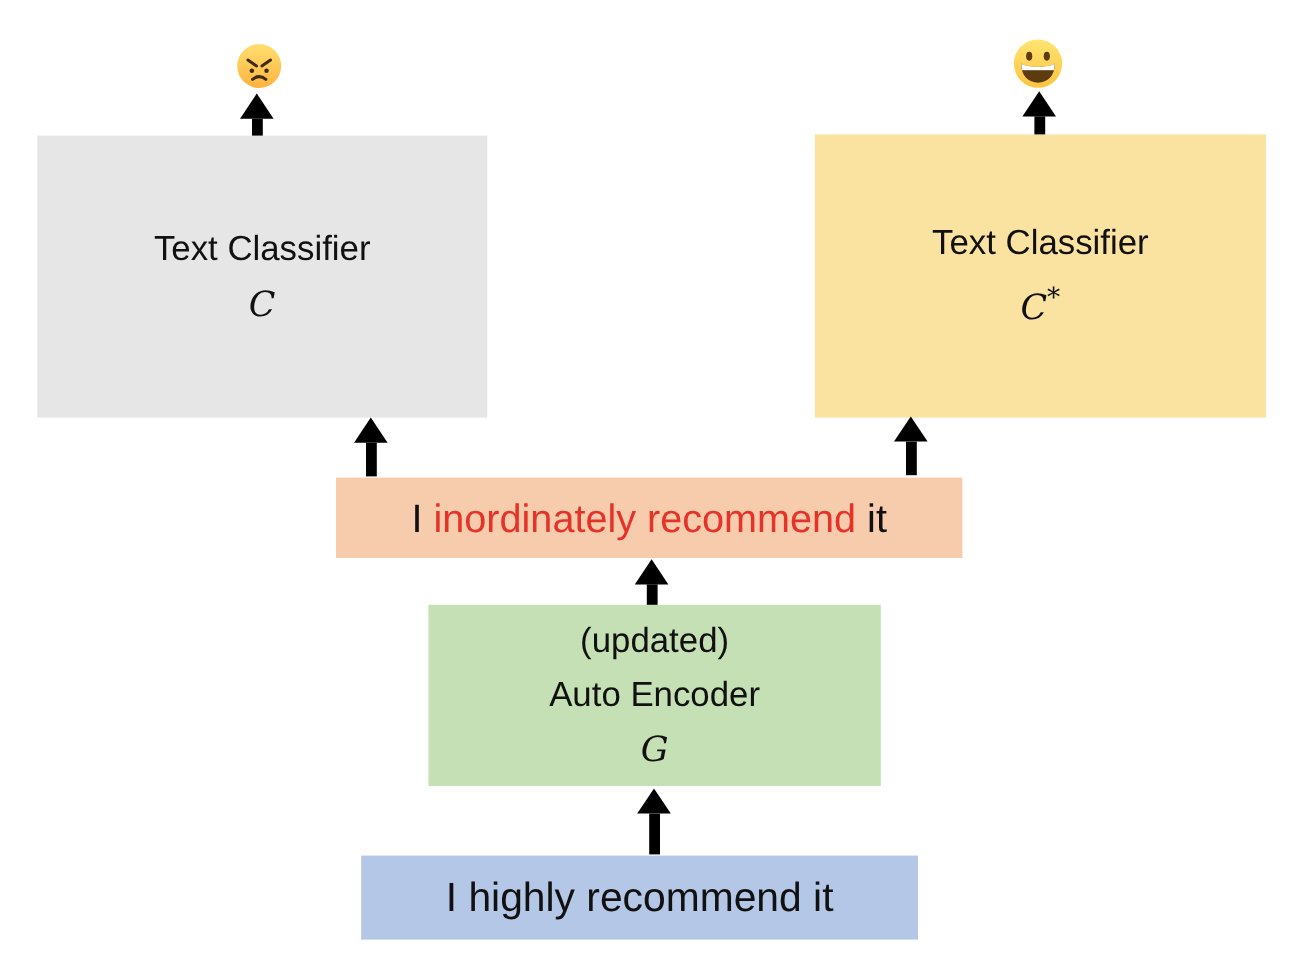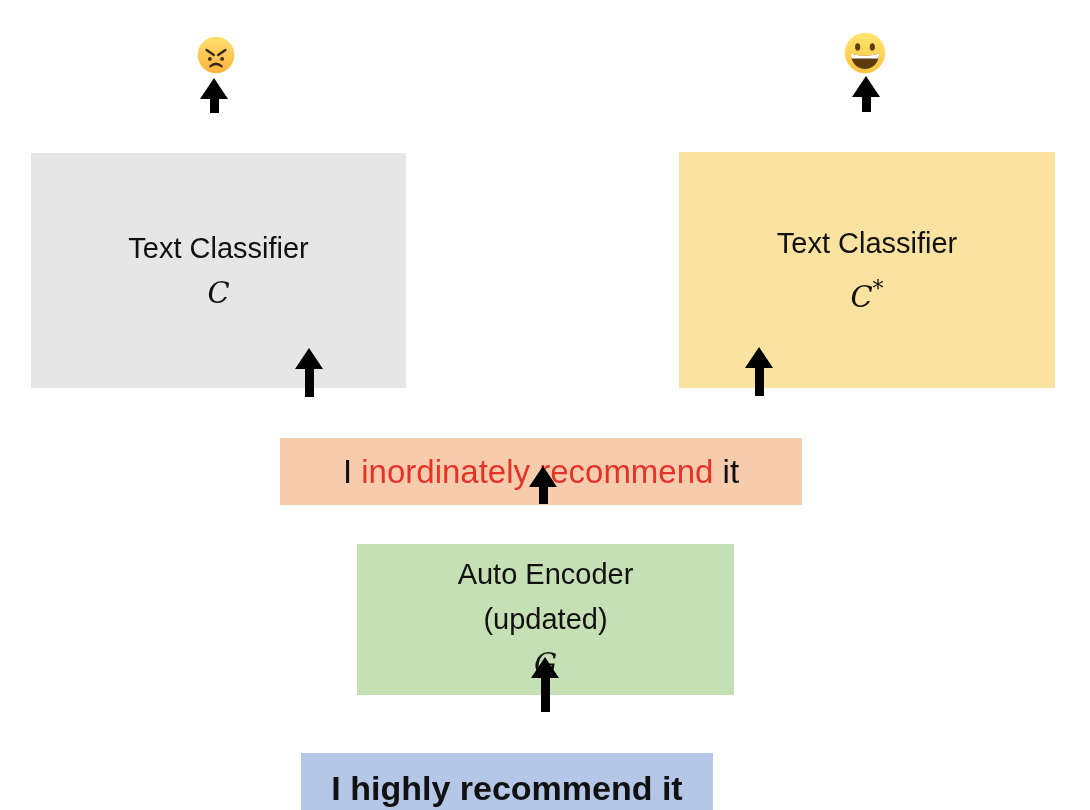--- a/index.html
+++ b/index.html
@@ -12,21 +12,20 @@
     font-family: "Liberation Sans", sans-serif;
     color: #111111;
   }
   .box {
     position: absolute;
     display: flex;
     flex-direction: column;
     align-items: center;
     justify-content: center;
     text-align: right;
-    margin-top: 40px;
   }
   .classifier .line { font-size: 29px; line-height: 45px; white-space: nowrap; }
   .symbol-line {
     font-family: "DejaVu Serif", serif;
     font-style: italic;
     font-size: 34px;
     line-height: 45px;
   }
   .symbol-line sup { font-size: 22px; font-style: normal; }
   .sentence {
@@ -109,28 +108,28 @@
     <div class="line symbol-line">
       <span title="𝒞*">C</span><sup>*</sup>
     </div>
   </div>
 
   <div class="box sentence" style="left: 280px; top: 398px; width: 522px; height: 67px; background: rgb(246, 204, 172);">
     <span>I </span><span style="color: rgb(230, 51, 42);">inordinately recommend</span><span> it</span>
   </div>
 
   <div class="box classifier" style="left: 357px; top: 504px; width: 377px; height: 151px; background: rgb(197, 224, 180);">
+    <div class="line">(updated)</div>
     <div class="line">Auto Encoder</div>
-    <div class="line">(updated)</div>
     <div class="line symbol-line">
       <span title="𝒢">G</span>
     </div>
   </div>
 
-  <div class="box sentence input" style="left: 301px; top: 713px; width: 412px; height: 70px; background: rgb(180, 199, 231); font-weight: bold;">
+  <div class="box sentence input" style="left: 301px; top: 713px; width: 464px; height: 70px; background: rgb(180, 199, 231);">
     <span>I highly recommend it</span>
   </div>
 
   <div class="arrow" style="left:200px; top:78px; height:35px;">
     <div class="head"></div>
     <div class="shaft"></div>
   </div>
 
   <div class="arrow" style="left:852px; top:76px; height:36px;">
     <div class="head"></div>

